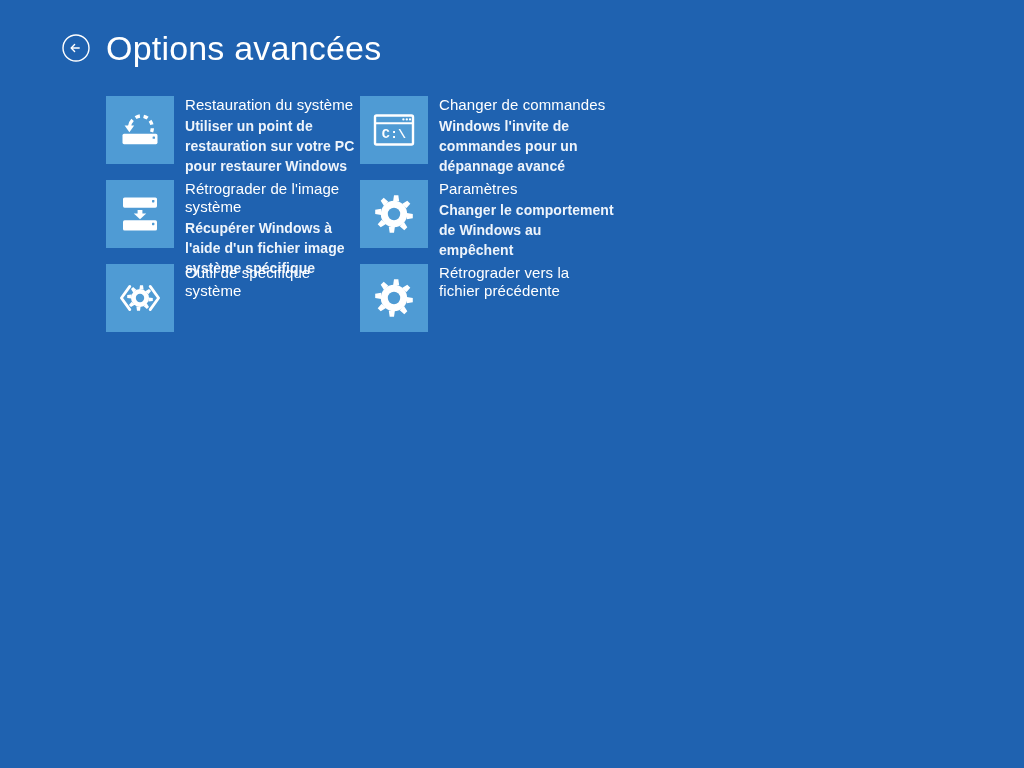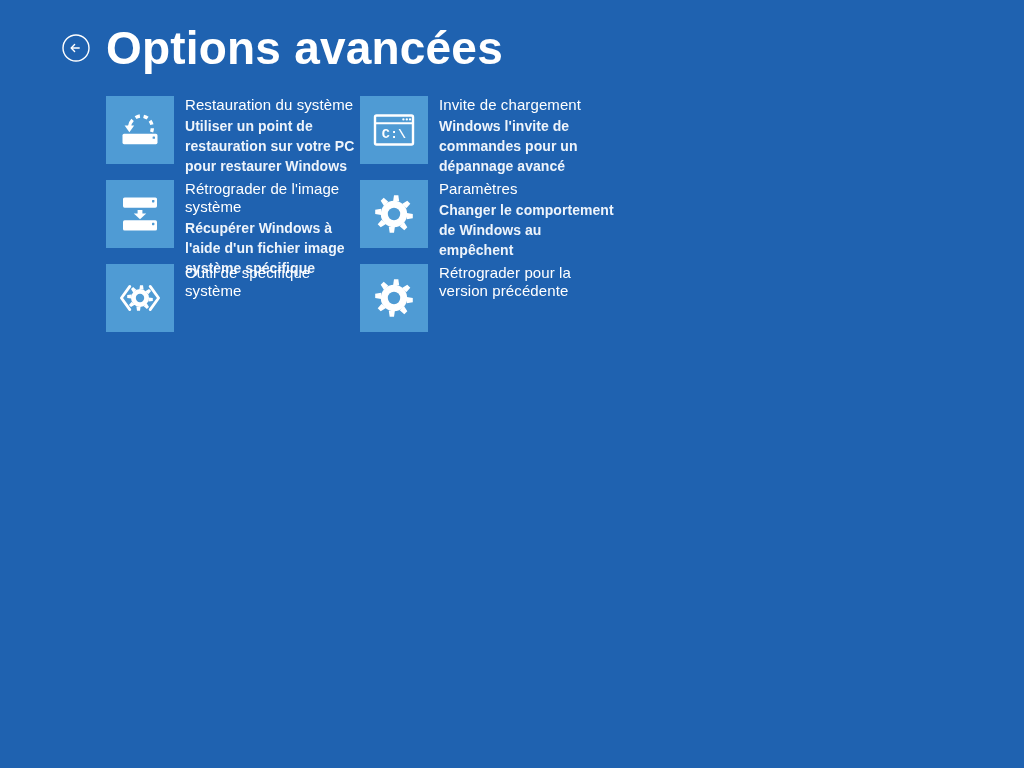--- a/index.html
+++ b/index.html
@@ -33,22 +33,22 @@
     margin-right: 14px;
     display: flex;
     align-items: center;
     justify-content: center;
     cursor: pointer;
   }
   .back-button svg {
     display: block;
   }
   .page-title {
-    font-size: 46px;
-    font-weight: 700;
+    font-size: 34px;
+    font-weight: 400;
     line-height: 1;
     letter-spacing: 0.2px;
     white-space: nowrap;
     color: #ffffff;
   }
 
   
   .tiles {
     position: absolute;
     left: 106px;
@@ -150,21 +150,21 @@
         <svg width="48" height="48" viewBox="0 0 48 48" aria-hidden="true">
           <rect x="5" y="9.5" width="38" height="29" rx="1.5" fill="none" stroke="#ffffff" stroke-width="2.4"></rect>
           <path d="M5 17.2 H43" stroke="#ffffff" stroke-width="2.0"></path>
           <circle cx="33.4" cy="13.4" r="1.15" fill="#ffffff"></circle>
           <circle cx="36.8" cy="13.4" r="1.15" fill="#ffffff"></circle>
           <circle cx="40.0" cy="13.4" r="1.15" fill="#ffffff"></circle>
           <text x="24" y="32.4" font-family="'Liberation Mono', monospace" font-size="13.5" fill="#ffffff" text-anchor="middle" font-weight="bold">C:\</text>
         </svg>
       </div>
       <div class="tile-text">
-        <div class="tile-title">Invite de chargement</div>
+        <div class="tile-title">Changer de commandes</div>
         <div class="tile-desc">Windows l'invite de commandes pour un dépannage avancé</div>
       </div>
     </div>
 
   </div>
 
   <div class="tile-row">
 
     <div class="tile">
       <div class="tile-icon">
@@ -245,20 +245,20 @@
             <path d="M10.7 10.7 l3.0 -3.0 4.6 4.0 -4.3 4.3 z"></path>
             <path d="M37.3 37.3 l-3.0 3.0 -4.6 -4.0 4.3 -4.3 z"></path>
             <path d="M37.3 10.7 l3.0 3.0 -4.0 4.6 -4.3 -4.3 z"></path>
             <path d="M10.7 37.3 l-3.0 -3.0 4.0 -4.6 4.3 4.3 z"></path>
             <circle cx="24" cy="24" r="13.2"></circle>
           </g>
           <circle cx="24" cy="24" r="6.2" fill="#4f9bd4"></circle>
         </svg>
       </div>
       <div class="tile-text">
-        <div class="tile-title">Rétrograder pour la version précédente</div>
+        <div class="tile-title">Rétrograder vers la fichier précédente</div>
         <div class="tile-desc"></div>
       </div>
     </div>
 
   </div>
 
 </div>
 
 </body></html>

